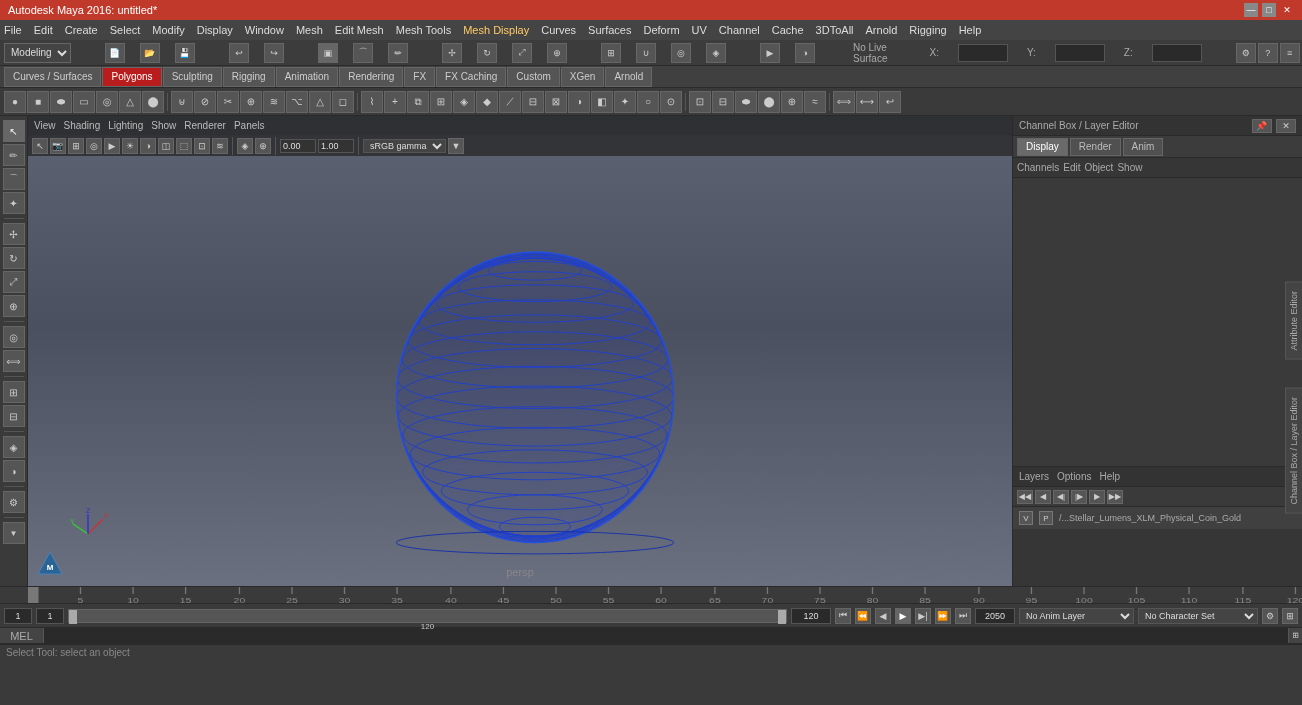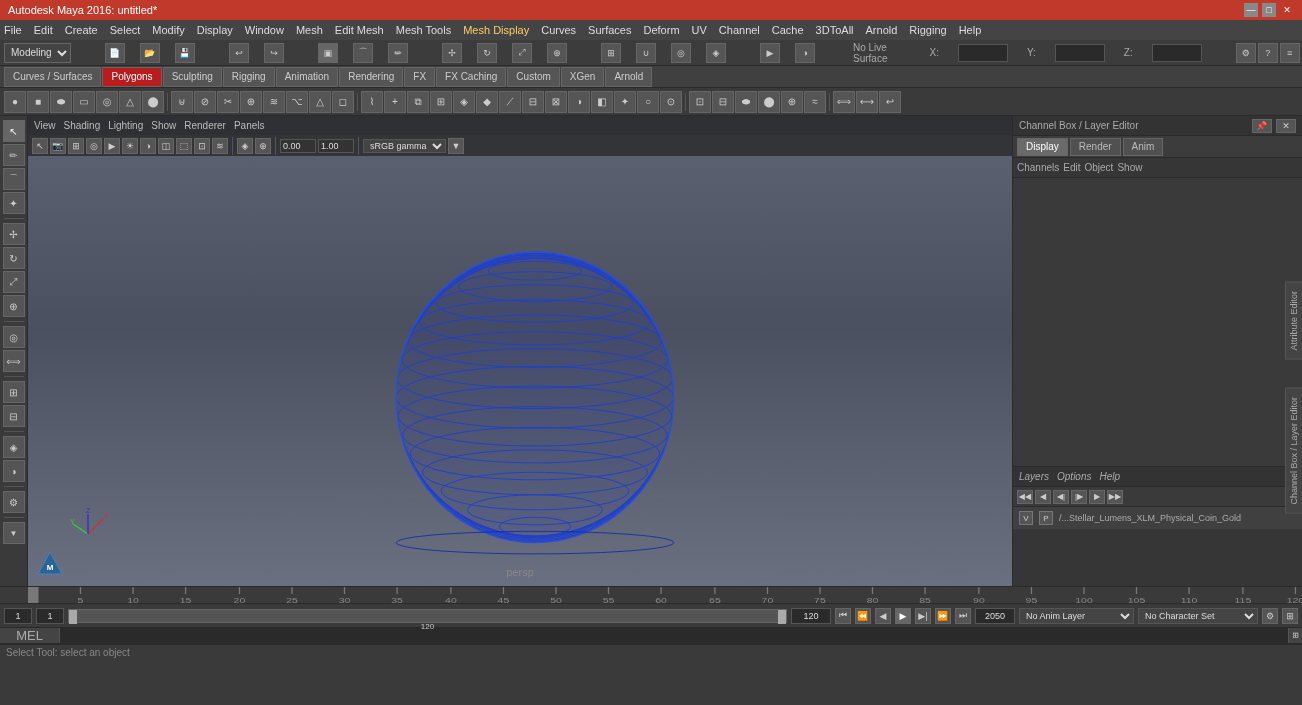--- a/index.html
+++ b/index.html
@@ -335,21 +335,21 @@
       height: 20px;
       background: #333;
       display: flex;
       align-items: center;
       padding: 0 6px;
       gap: 8px;
       font-size: 10px;
       color: #aaa;
       border-bottom: 1px solid #2a2a2a;
     }
-    #layer-panel-header span { cursor: pointer; font-style: italic; }
+    #layer-panel-header span { cursor: pointer; }
     #layer-toolbar {
       height: 20px;
       background: #3a3a3a;
       display: flex;
       align-items: center;
       padding: 0 4px;
       gap: 2px;
       border-bottom: 1px solid #2a2a2a;
     }
     .layer-btn {
@@ -445,25 +445,25 @@
 
     
     #command-row {
       height: 16px;
       background: #333;
       display: flex;
       align-items: center;
       border-bottom: 1px solid #2a2a2a;
     }
     .cmd-label {
-      width: 60px;
+      width: 44px;
       height: 100%;
       background: #444;
       display: flex; align-items: center; justify-content: center;
-      font-size: 13px;
+      font-size: 11px;
       color: #aaa;
       border-right: 1px solid #555;
       cursor: pointer;
     }
     .cmd-input {
       flex: 1;
       height: 100%;
       background: #2a2a2a;
       border: none;
       color: #ddd;

